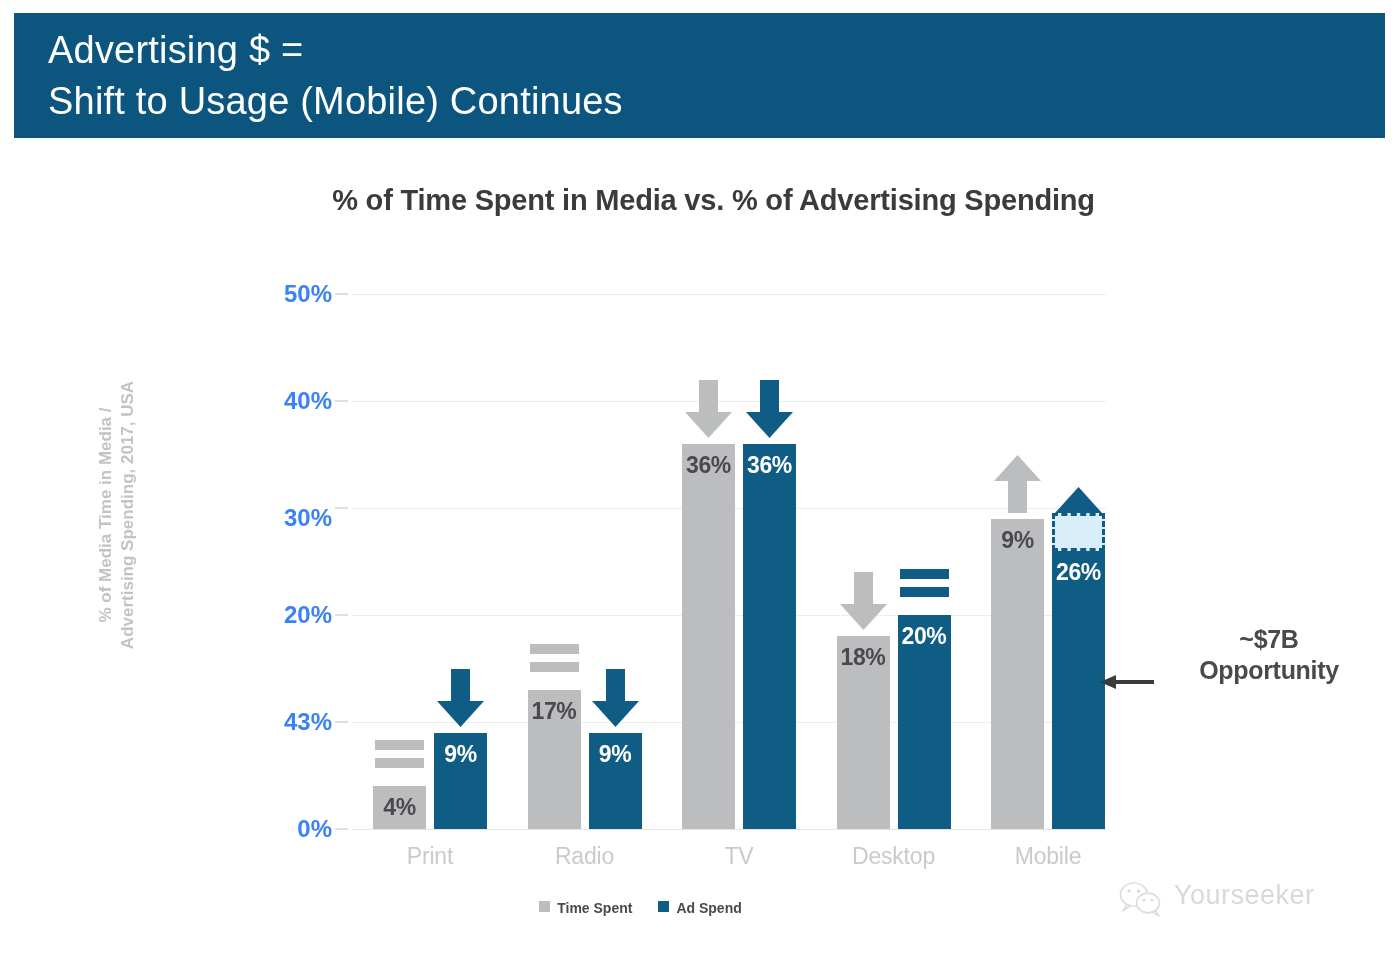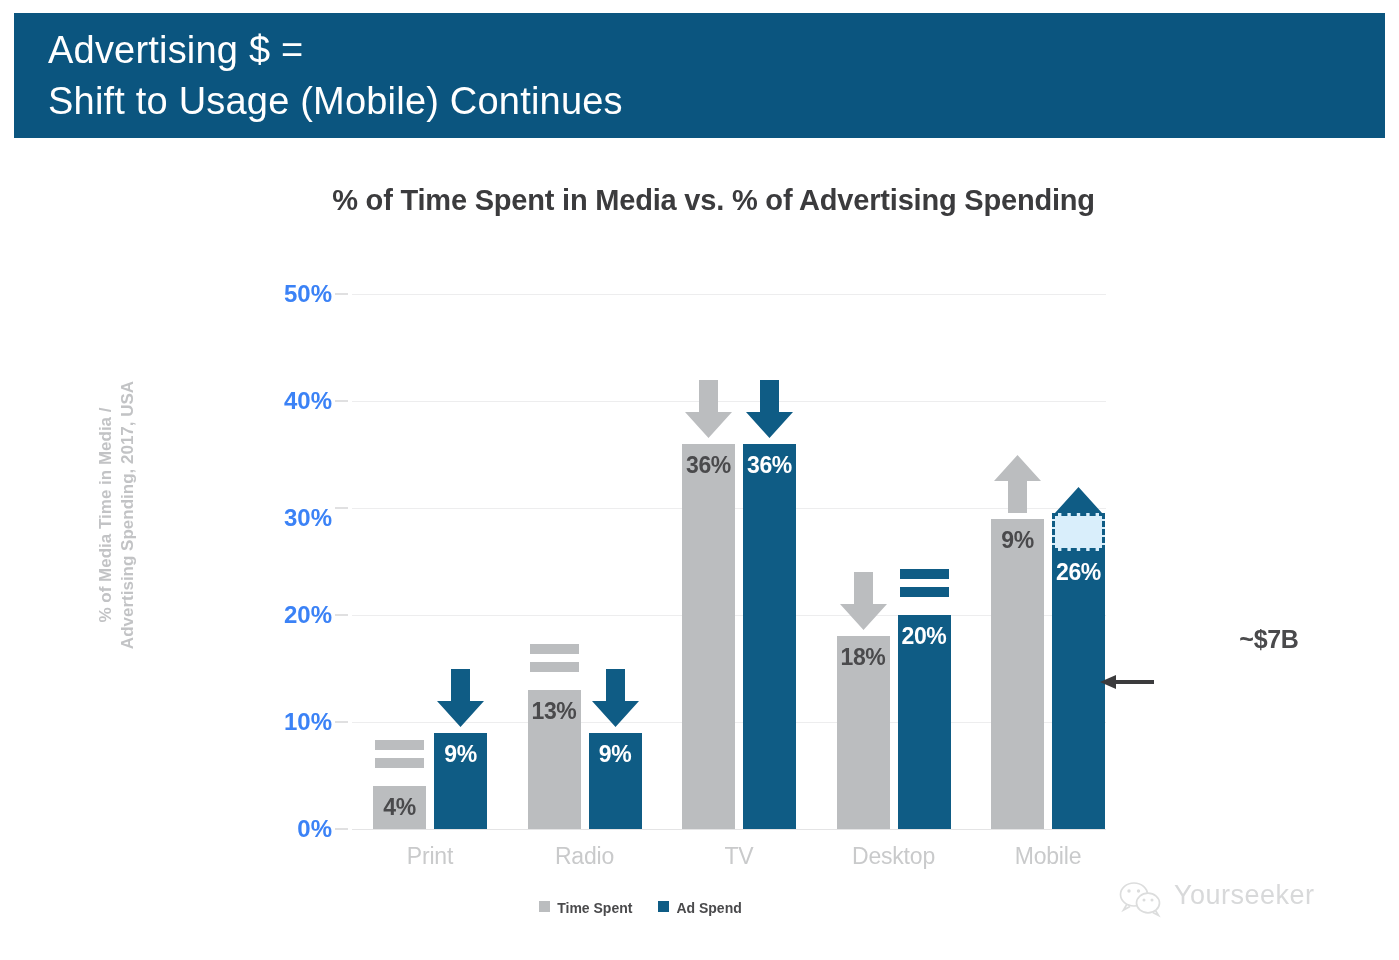--- a/index.html
+++ b/index.html
@@ -260,21 +260,21 @@
   <div id="y-axis-label">% of Media Time in Media /
 Advertising Spending, 2017, USA</div>
 
   <div id="plot">
 
     <div id="gridlines">
         <div class="gridline zero" style="top: 535px;"></div>
         <div class="tick-label" style="top: 535px;">0%</div>
         <div class="tick-dash" style="top: 535px;"></div>
         <div class="gridline" style="top: 428px;"></div>
-        <div class="tick-label" style="top: 428px;">10%</div>
+        <div class="tick-label" style="top: 428px;">43%</div>
         <div class="tick-dash" style="top: 428px;"></div>
         <div class="gridline" style="top: 321px;"></div>
         <div class="tick-label" style="top: 321px;">20%</div>
         <div class="tick-dash" style="top: 321px;"></div>
         <div class="gridline" style="top: 214px;"></div>
         <div class="tick-label" style="top: 214px; margin-top: 10px;">30%</div>
         <div class="tick-dash" style="top: 214px;"></div>
         <div class="gridline" style="top: 107px;"></div>
         <div class="tick-label" style="top: 107px;">40%</div>
         <div class="tick-dash" style="top: 107px;"></div>
@@ -297,21 +297,21 @@
           </div>
           <div class="marker" style="left: 61px; bottom: 100.3px;">
             <svg width="53" height="62" viewBox="0 0 53 62">
               <path fill="#0f5c85" d="M17 2 H36 V34 H50 L26.5 60 L3 34 H17 Z"></path>
             </svg>
           </div>
           <div class="cat-label">Print</div>
         </div>
         <div class="group" style="left: 175.5px; width: 114px;">
           <div class="bar time" style="height: 139.1px;">
-            <div class="bar-value">13%</div>
+            <div class="bar-value">17%</div>
           </div>
           <div class="marker" style="left: 0px; bottom: 143.1px;">
             <svg width="53" height="62" viewBox="0 0 53 62">
               <path fill="#bbbdbf" d="M2 20 H51 V30 H2 Z M2 38 H51 V48 H2 Z"></path>
             </svg>
           </div>
           <div class="bar ad" style="height: 96.3px;">
             <div class="bar-value">9%</div>
           </div>
           <div class="marker" style="left: 61px; bottom: 100.3px;">
@@ -377,20 +377,21 @@
             </svg>
           </div>
           <div id="opportunity-box" style="bottom: 278.2px; height: 37.45px;"></div>
           <div class="cat-label">Mobile</div>
         </div>
       </div>
   </div>
 
   <div id="callout">
     <div id="callout-line1">~$7B</div>
+    <div id="callout-line2">Opportunity</div>
     <svg id="callout-arrow" viewBox="0 0 56 20">
       <path d="M56 8 H18 V3 L2 10 L18 17 V12 H56 Z" fill="#3b3b3d"></path>
     </svg>
   </div>
 
   <div id="legend">
     <div id="legend-inner"><span class="legend-item"><span class="legend-swatch time"></span><span>Time Spent</span></span><span class="legend-item"><span class="legend-swatch ad"></span><span>Ad Spend</span></span></div>
   </div>
 </div>
 

